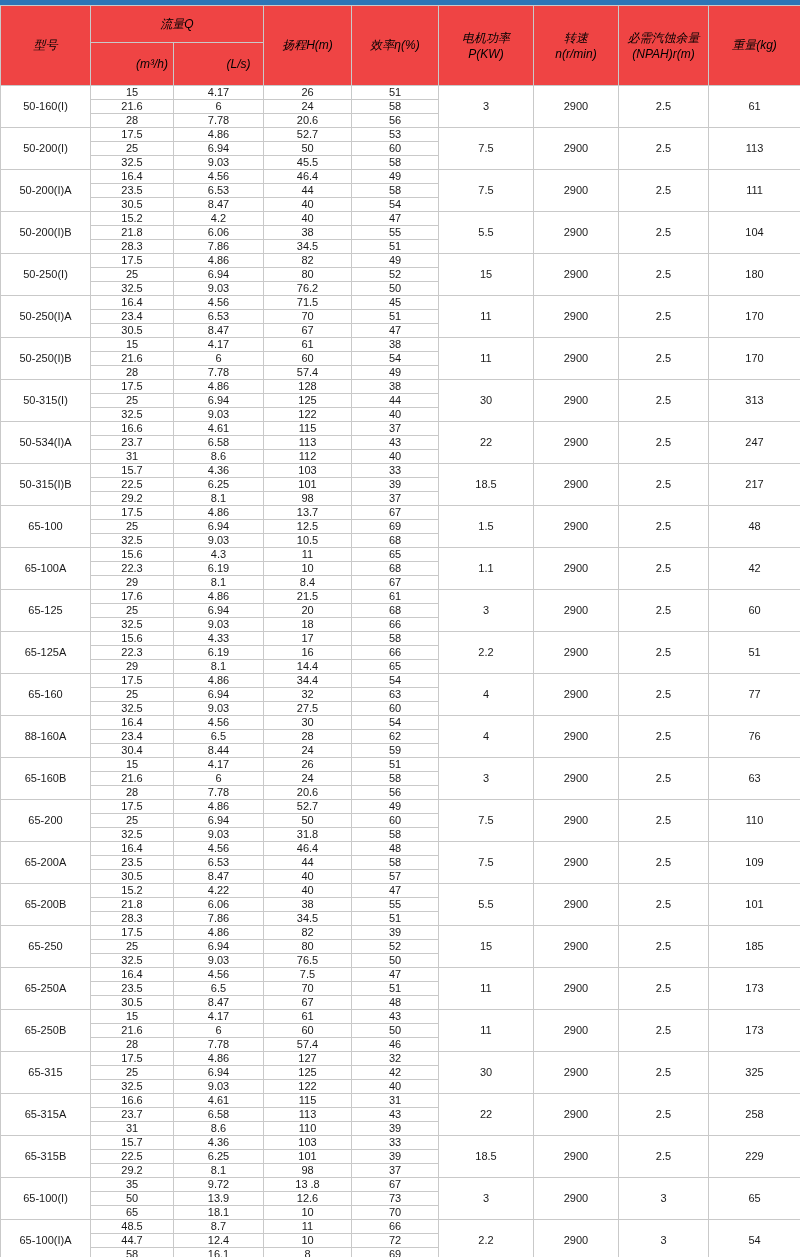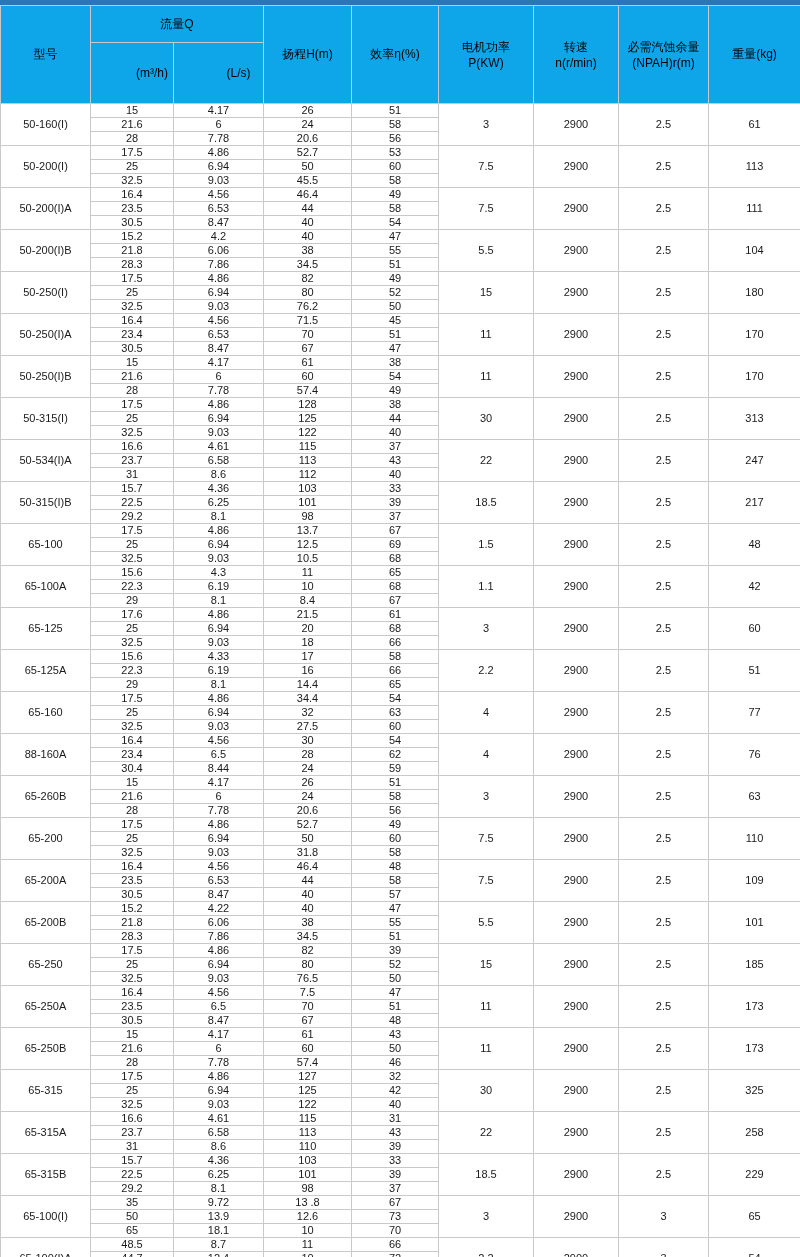--- a/index.html
+++ b/index.html
@@ -19,24 +19,25 @@
     border:1px solid #c9c9c9;
     text-align:center;
     vertical-align:middle;
     overflow:hidden;
     white-space:nowrap;
   }
   thead th {
     font-weight:normal;
     font-size:12px;
     color:#000;
-    background:#0ea5e9;
+    background:#ef4444;
+    font-style:italic;
   }
   thead tr.hrow1 th { height:37px; }
-  thead tr.hrow2 th { height:61px;padding-left:40px; }
+  thead tr.hrow2 th { height:43px;padding-left:40px; }
   tbody td {
     font-size:11px;
     height:13px;
     line-height:13px;
     padding:0;
     background:#fff;
   }
   td.model-cell { font-size:11px; }
   
   td.inner { border-top:1px solid #dcdcdc; }
@@ -449,21 +450,21 @@
         <td class="inner">28</td>
         <td class="inner">62</td>
       </tr>
       <tr>
         <td class="inner">30.4</td>
         <td class="inner">8.44</td>
         <td class="inner">24</td>
         <td class="inner">59</td>
       </tr>
       <tr class="block-start">
-        <td rowspan="3" class="model-cell">65-260B</td>
+        <td rowspan="3" class="model-cell">65-160B</td>
         <td>15</td>
         <td>4.17</td>
         <td>26</td>
         <td>51</td>
         <td rowspan="3">3</td>
         <td rowspan="3">2900</td>
         <td rowspan="3">2.5</td>
         <td rowspan="3">63</td>
       </tr>
       <tr>

